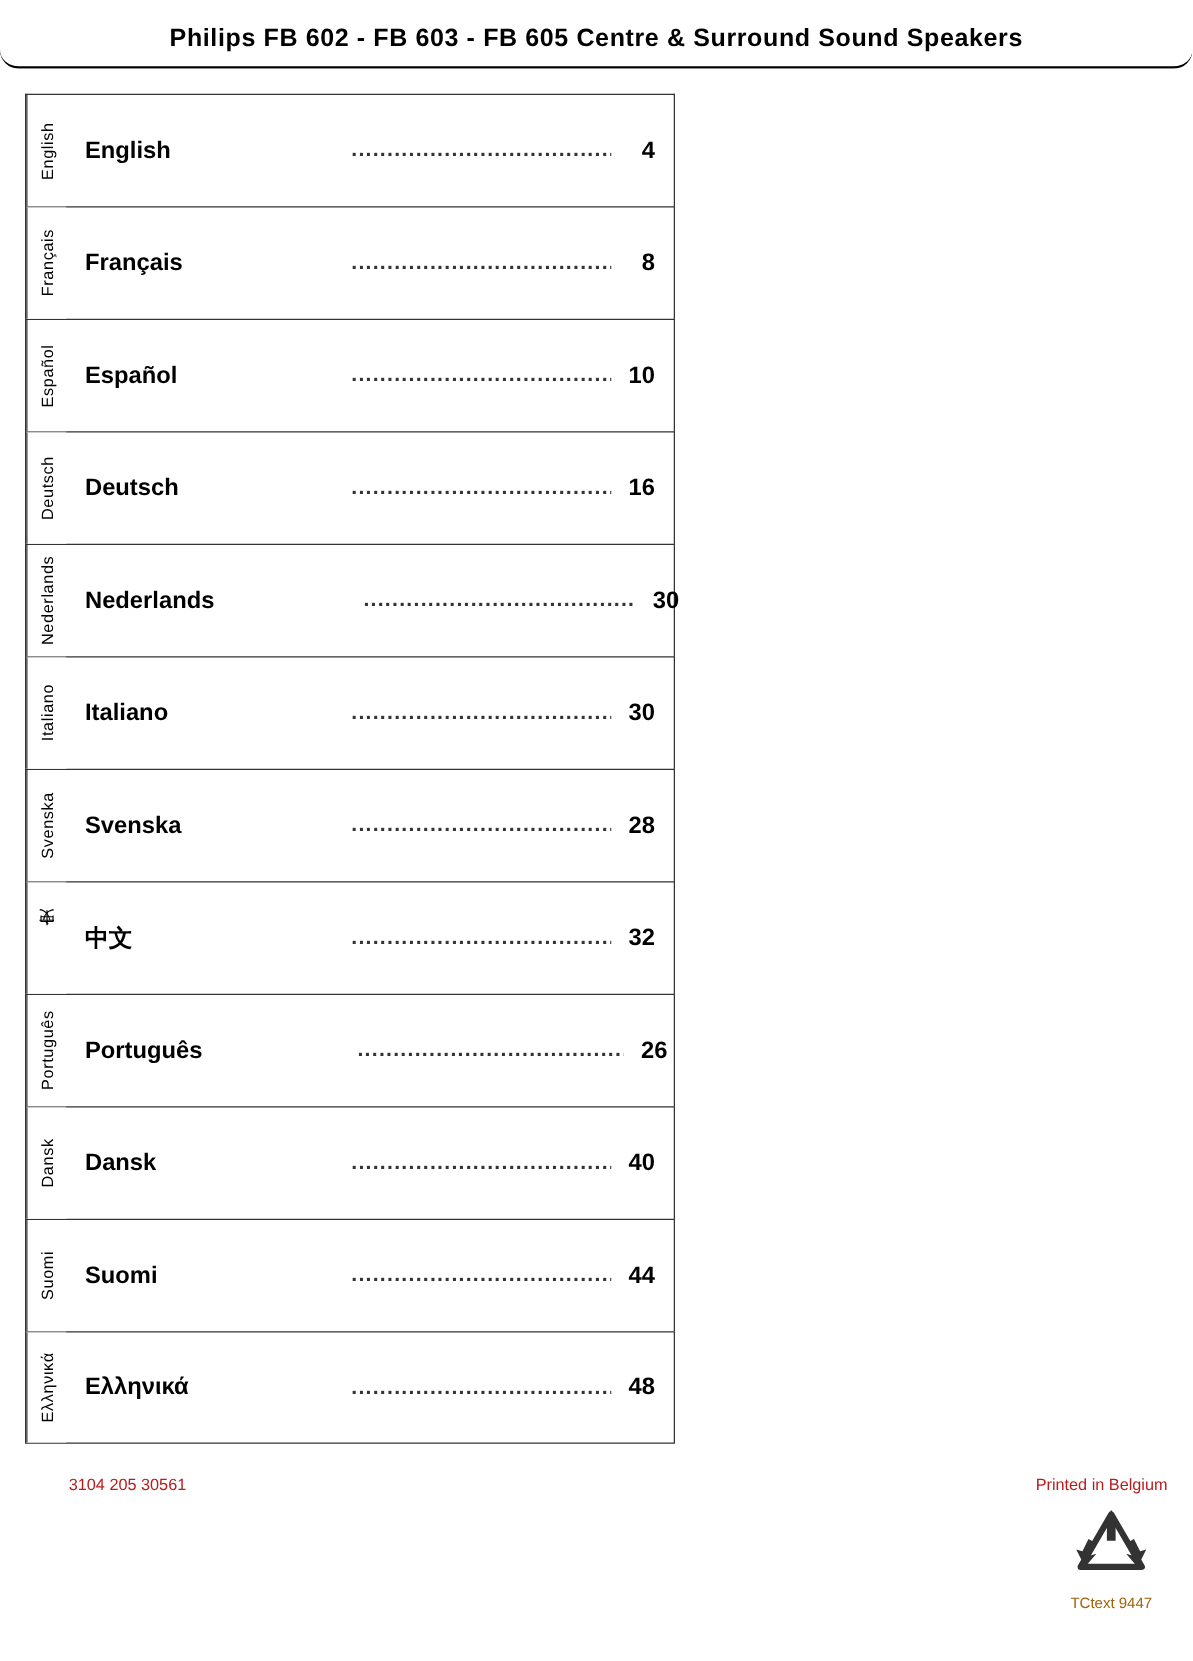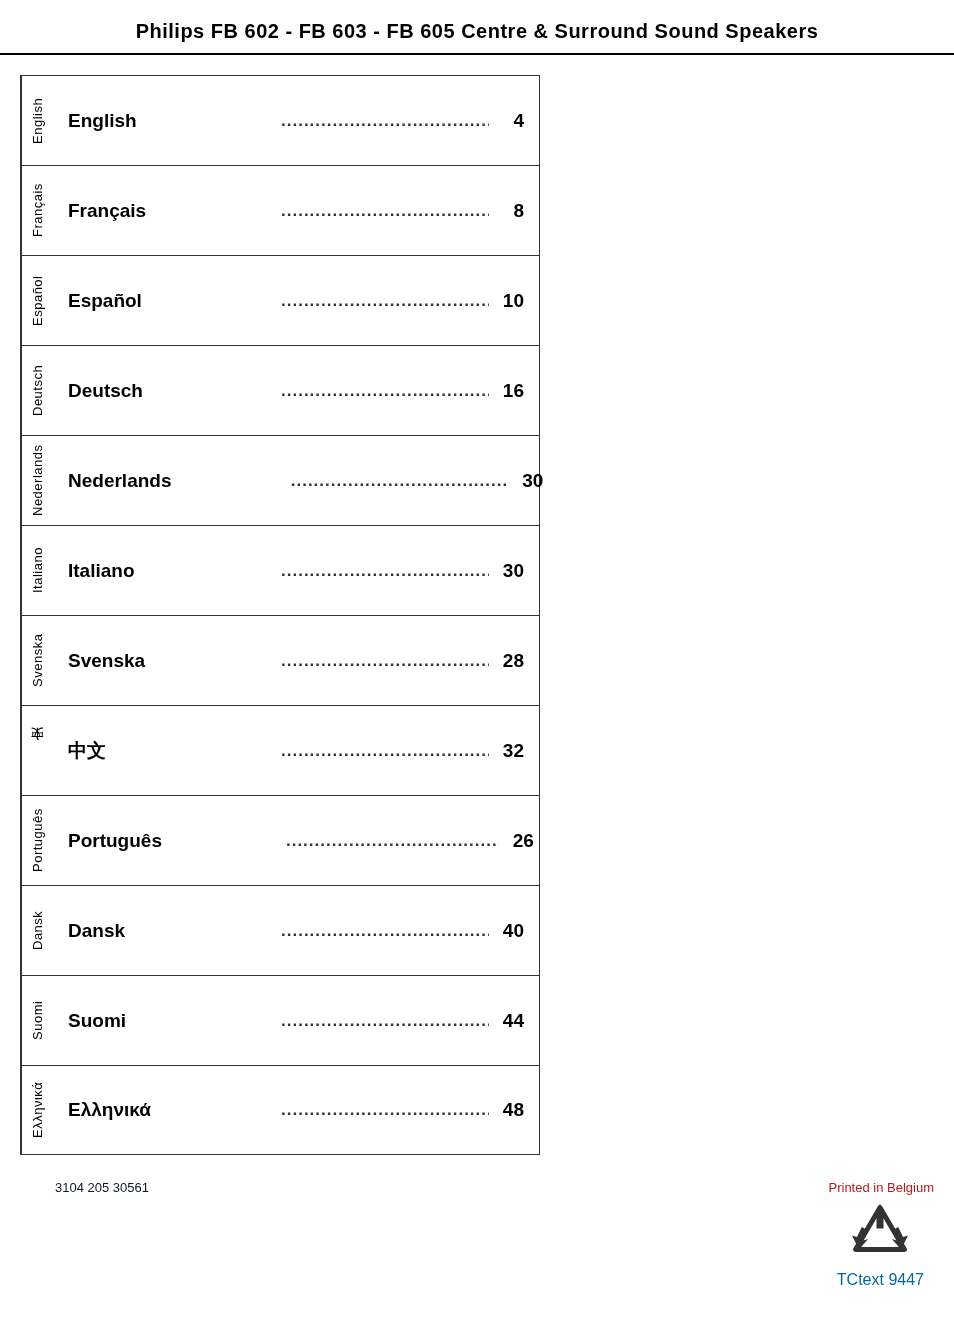--- a/index.html
+++ b/index.html
@@ -14,20 +14,21 @@
       background: #ffffff;
       font-family: Arial, Helvetica, sans-serif;
       position: relative;
     }
 
     .page-header {
       text-align: center;
       padding: 20px 10px 10px 10px;
       border-bottom: 2px solid #000;
       margin-bottom: 10px;
+      border-radius: 15px;
     }
 
     .page-header h1 {
       font-size: 20px;
       font-weight: bold;
       letter-spacing: 0.5px;
     }
 
     .main-content {
       display: flex;
@@ -97,21 +98,21 @@
       display: flex;
       flex-direction: row;
       justify-content: space-between;
       align-items: flex-end;
       padding: 15px 20px 10px 55px;
       width: 100%;
     }
 
     .footer-left {
       font-size: 13px;
-      color: #0f172a;
+      color: #b91c1c;
     }
 
     .footer-center {
       font-size: 13px;
       color: #b91c1c;
     }
 
     .footer-right {
       position: absolute;
       bottom: 40px;
@@ -120,22 +121,22 @@
       flex-direction: column;
       align-items: center;
     }
 
     .recycle-icon {
       width: 70px;
       height: 70px;
     }
 
     .footer-right-text {
-      font-size: 16px;
-      color: #0369a1;
+      font-size: 12px;
+      color: #a16207;
       margin-top: 4px;
     }
 
     
     .dots-container {
       flex: 1;
       overflow: hidden;
       margin: 0 5px;
       align-self: center;
     }

